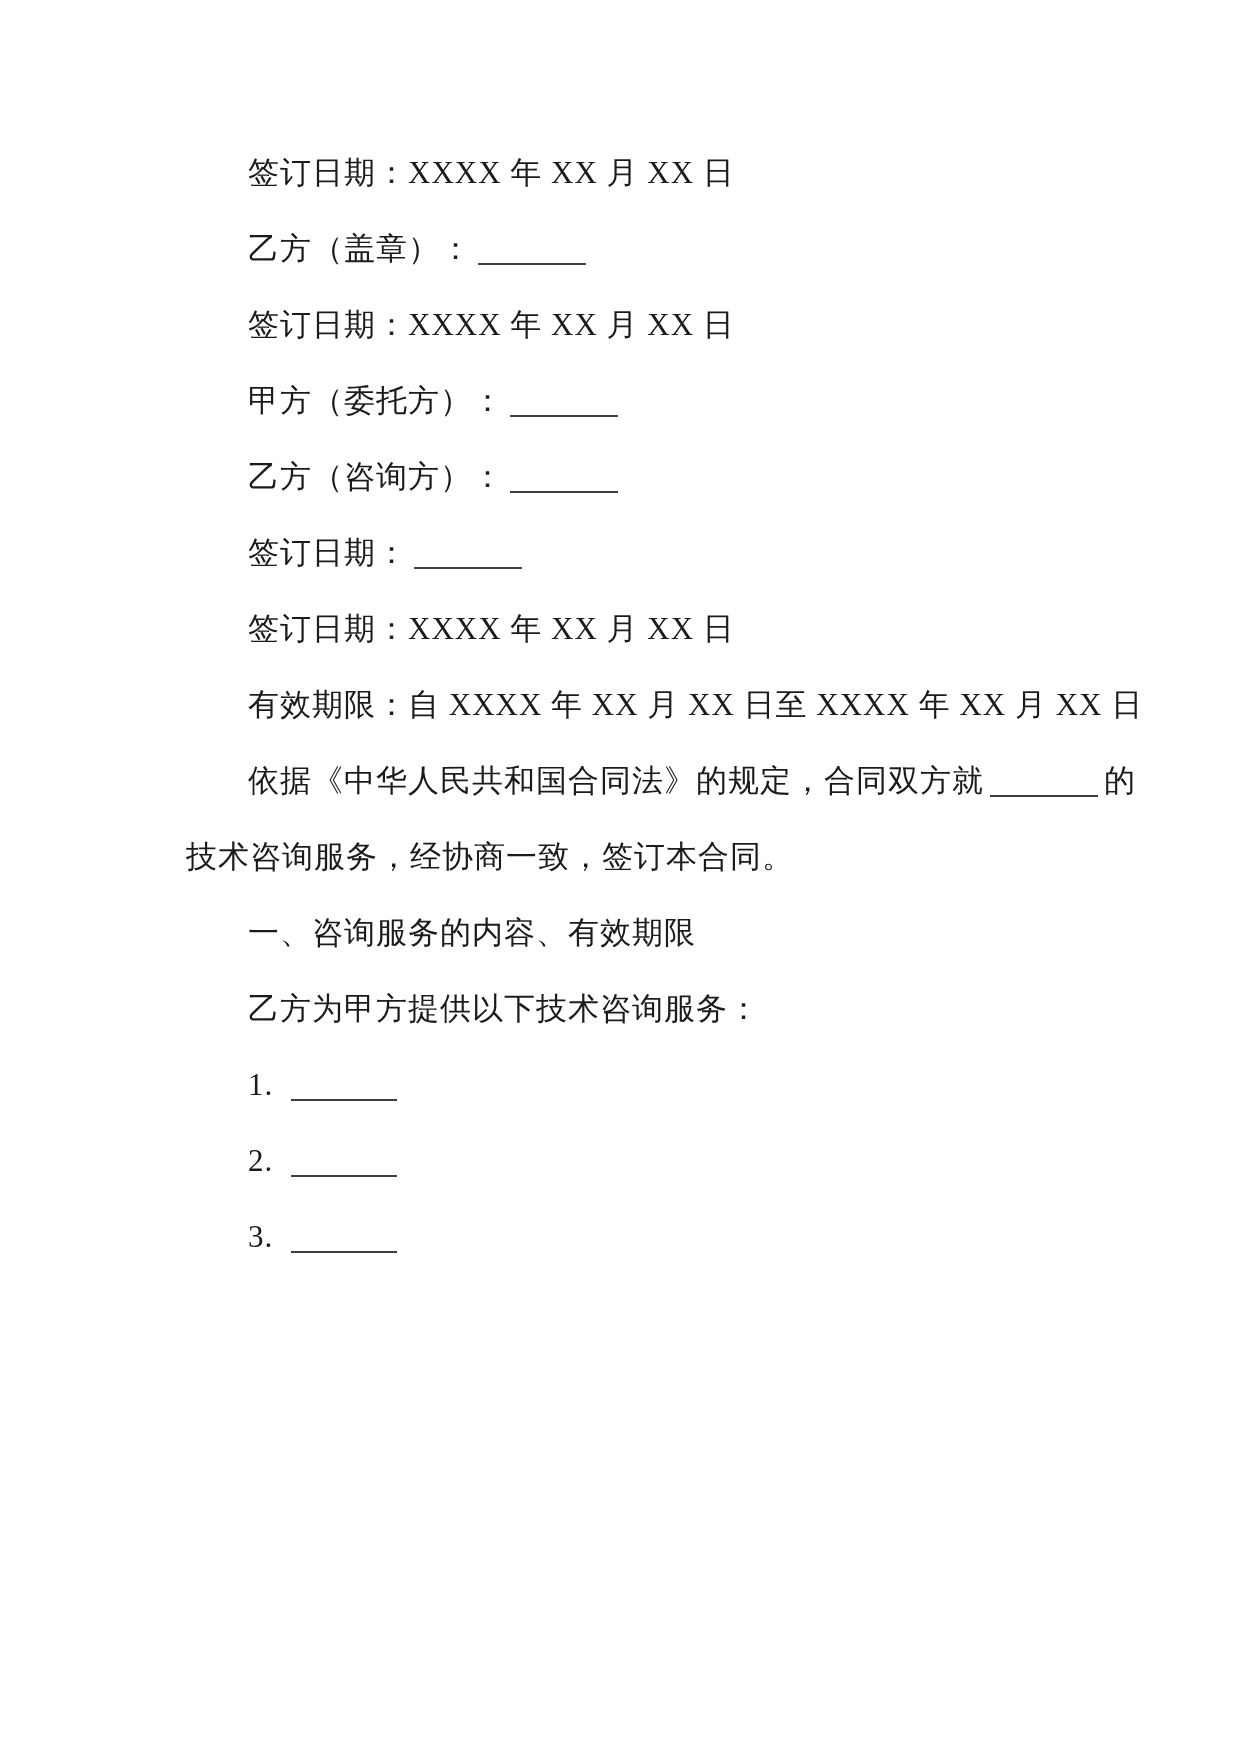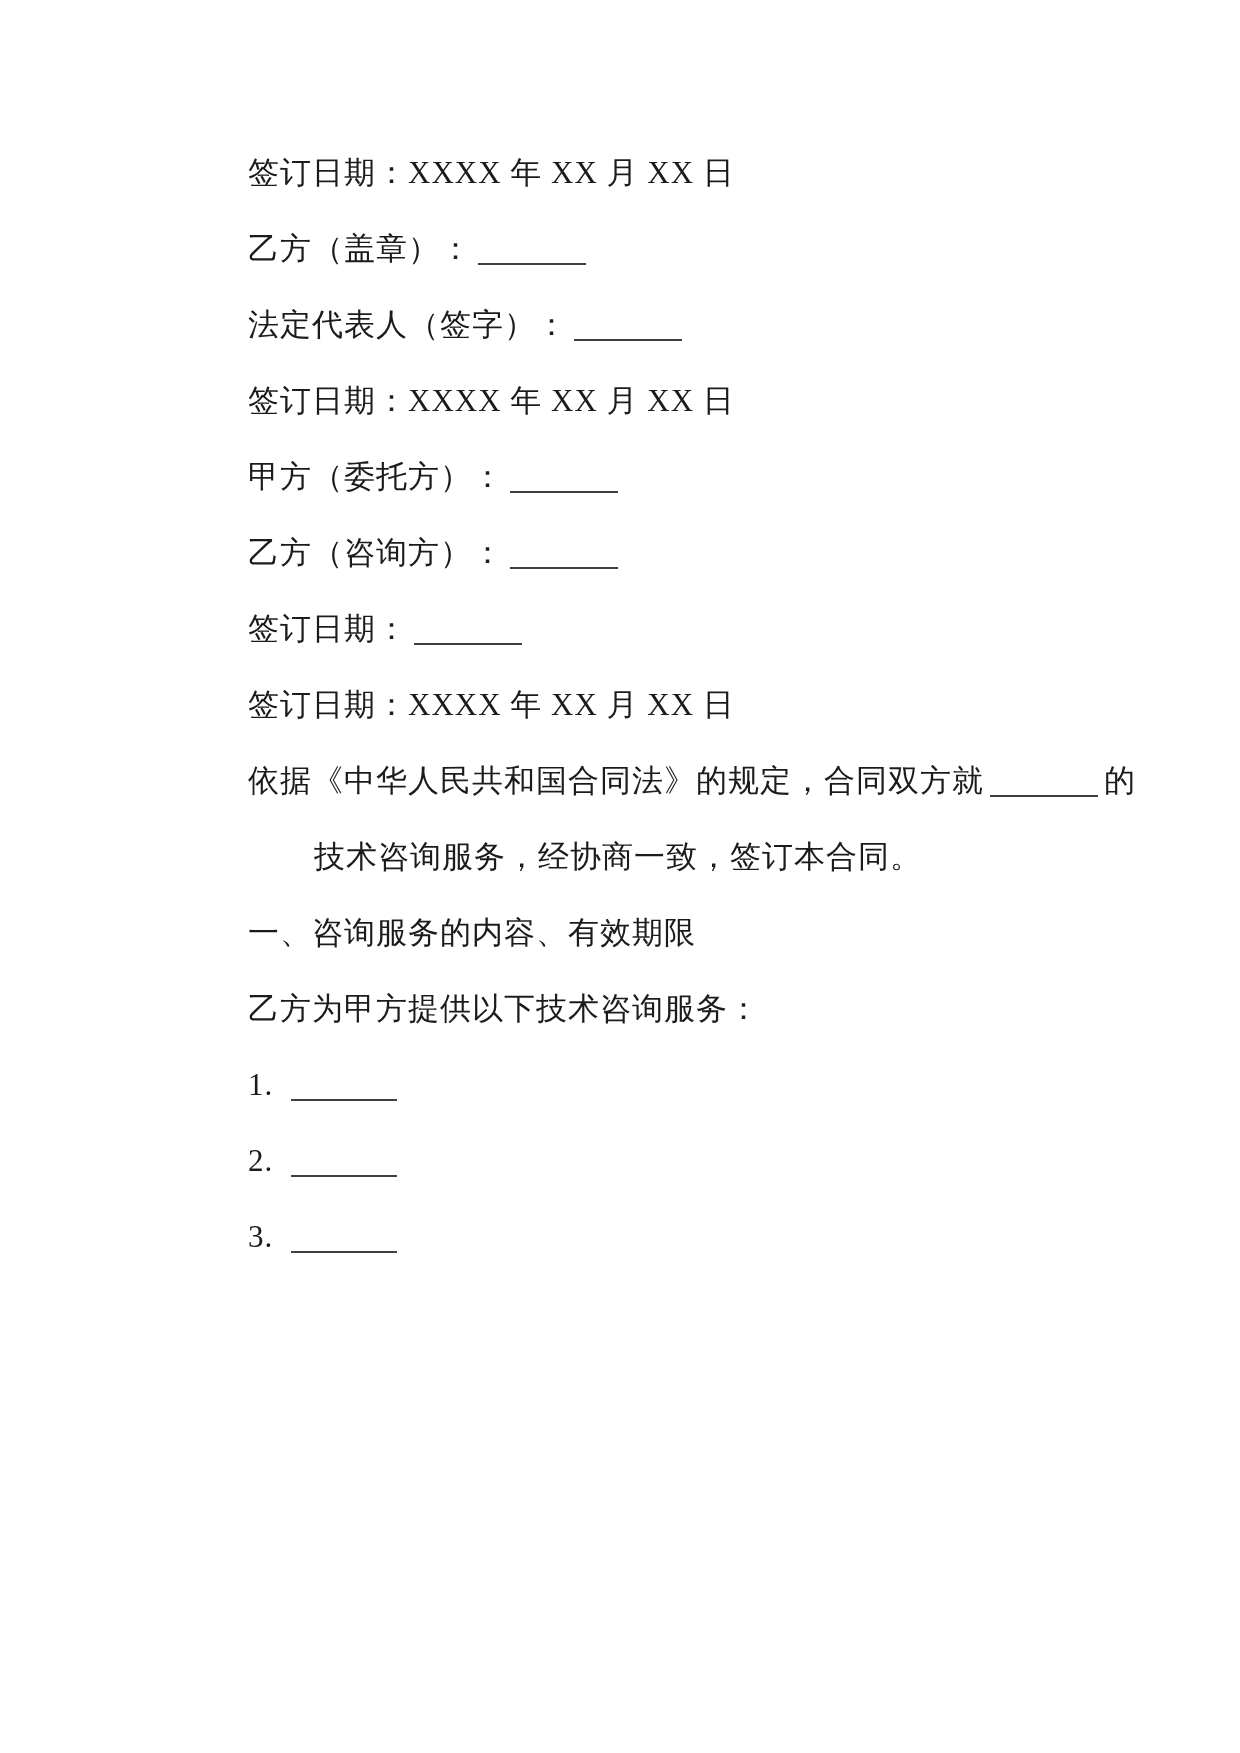--- a/index.html
+++ b/index.html
@@ -24,21 +24,20 @@
     line-height: 76px;
     font-size: 31px;
     white-space: pre;
     letter-spacing: 1px;
   }
   .line.indent {
     padding-left: 62px;   
   }
   .line.flush {
     padding-left: 0;
-    text-align: center;
   }
   .line.title-line {
     height: 166px;
     line-height: 166px;
     text-align: center;
     font-size: 39px;
     font-weight: bold;
     letter-spacing: 2px;
     padding-left: 0;
   }
@@ -56,26 +55,26 @@
     width: 106px;
   }
 </style>
 </head>
 <body>
 
 <div class="page">
   <div id="document-body">
       <div class="line indent"><span>签订日期：XXXX 年 XX 月 XX 日</span></div>
       <div class="line indent"><span>乙方（盖章）：</span><span class="blank"></span></div>
-      <div class="line indent"><span>法定代表人（签字）：</span><span class="blank"></span></div>
       <div class="line indent"><span>签订日期：XXXX 年 XX 月 XX 日</span></div>
       <div class="line indent"><span>甲方（委托方）：</span><span class="blank"></span></div>
       <div class="line indent"><span>乙方（咨询方）：</span><span class="blank"></span></div>
       <div class="line indent"><span>签订日期：</span><span class="blank"></span></div>
       <div class="line indent"><span>签订日期：XXXX 年 XX 月 XX 日</span></div>
+      <div class="line indent"><span>有效期限：自 XXXX 年 XX 月 XX 日至 XXXX 年 XX 月 XX 日</span></div>
       <div class="line indent"><span>依据《中华人民共和国合同法》的规定，合同双方就</span><span class="blank"></span><span>的</span></div>
       <div class="line flush"><span>技术咨询服务，经协商一致，签订本合同。</span></div>
       <div class="line indent"><span>一、咨询服务的内容、有效期限</span></div>
       <div class="line indent"><span>乙方为甲方提供以下技术咨询服务：</span></div>
       <div class="line indent item"><span>1.</span><span class="blank"></span></div>
       <div class="line indent item"><span>2.</span><span class="blank"></span></div>
       <div class="line indent item"><span>3.</span><span class="blank"></span></div>
     </div>
 </div>
 

